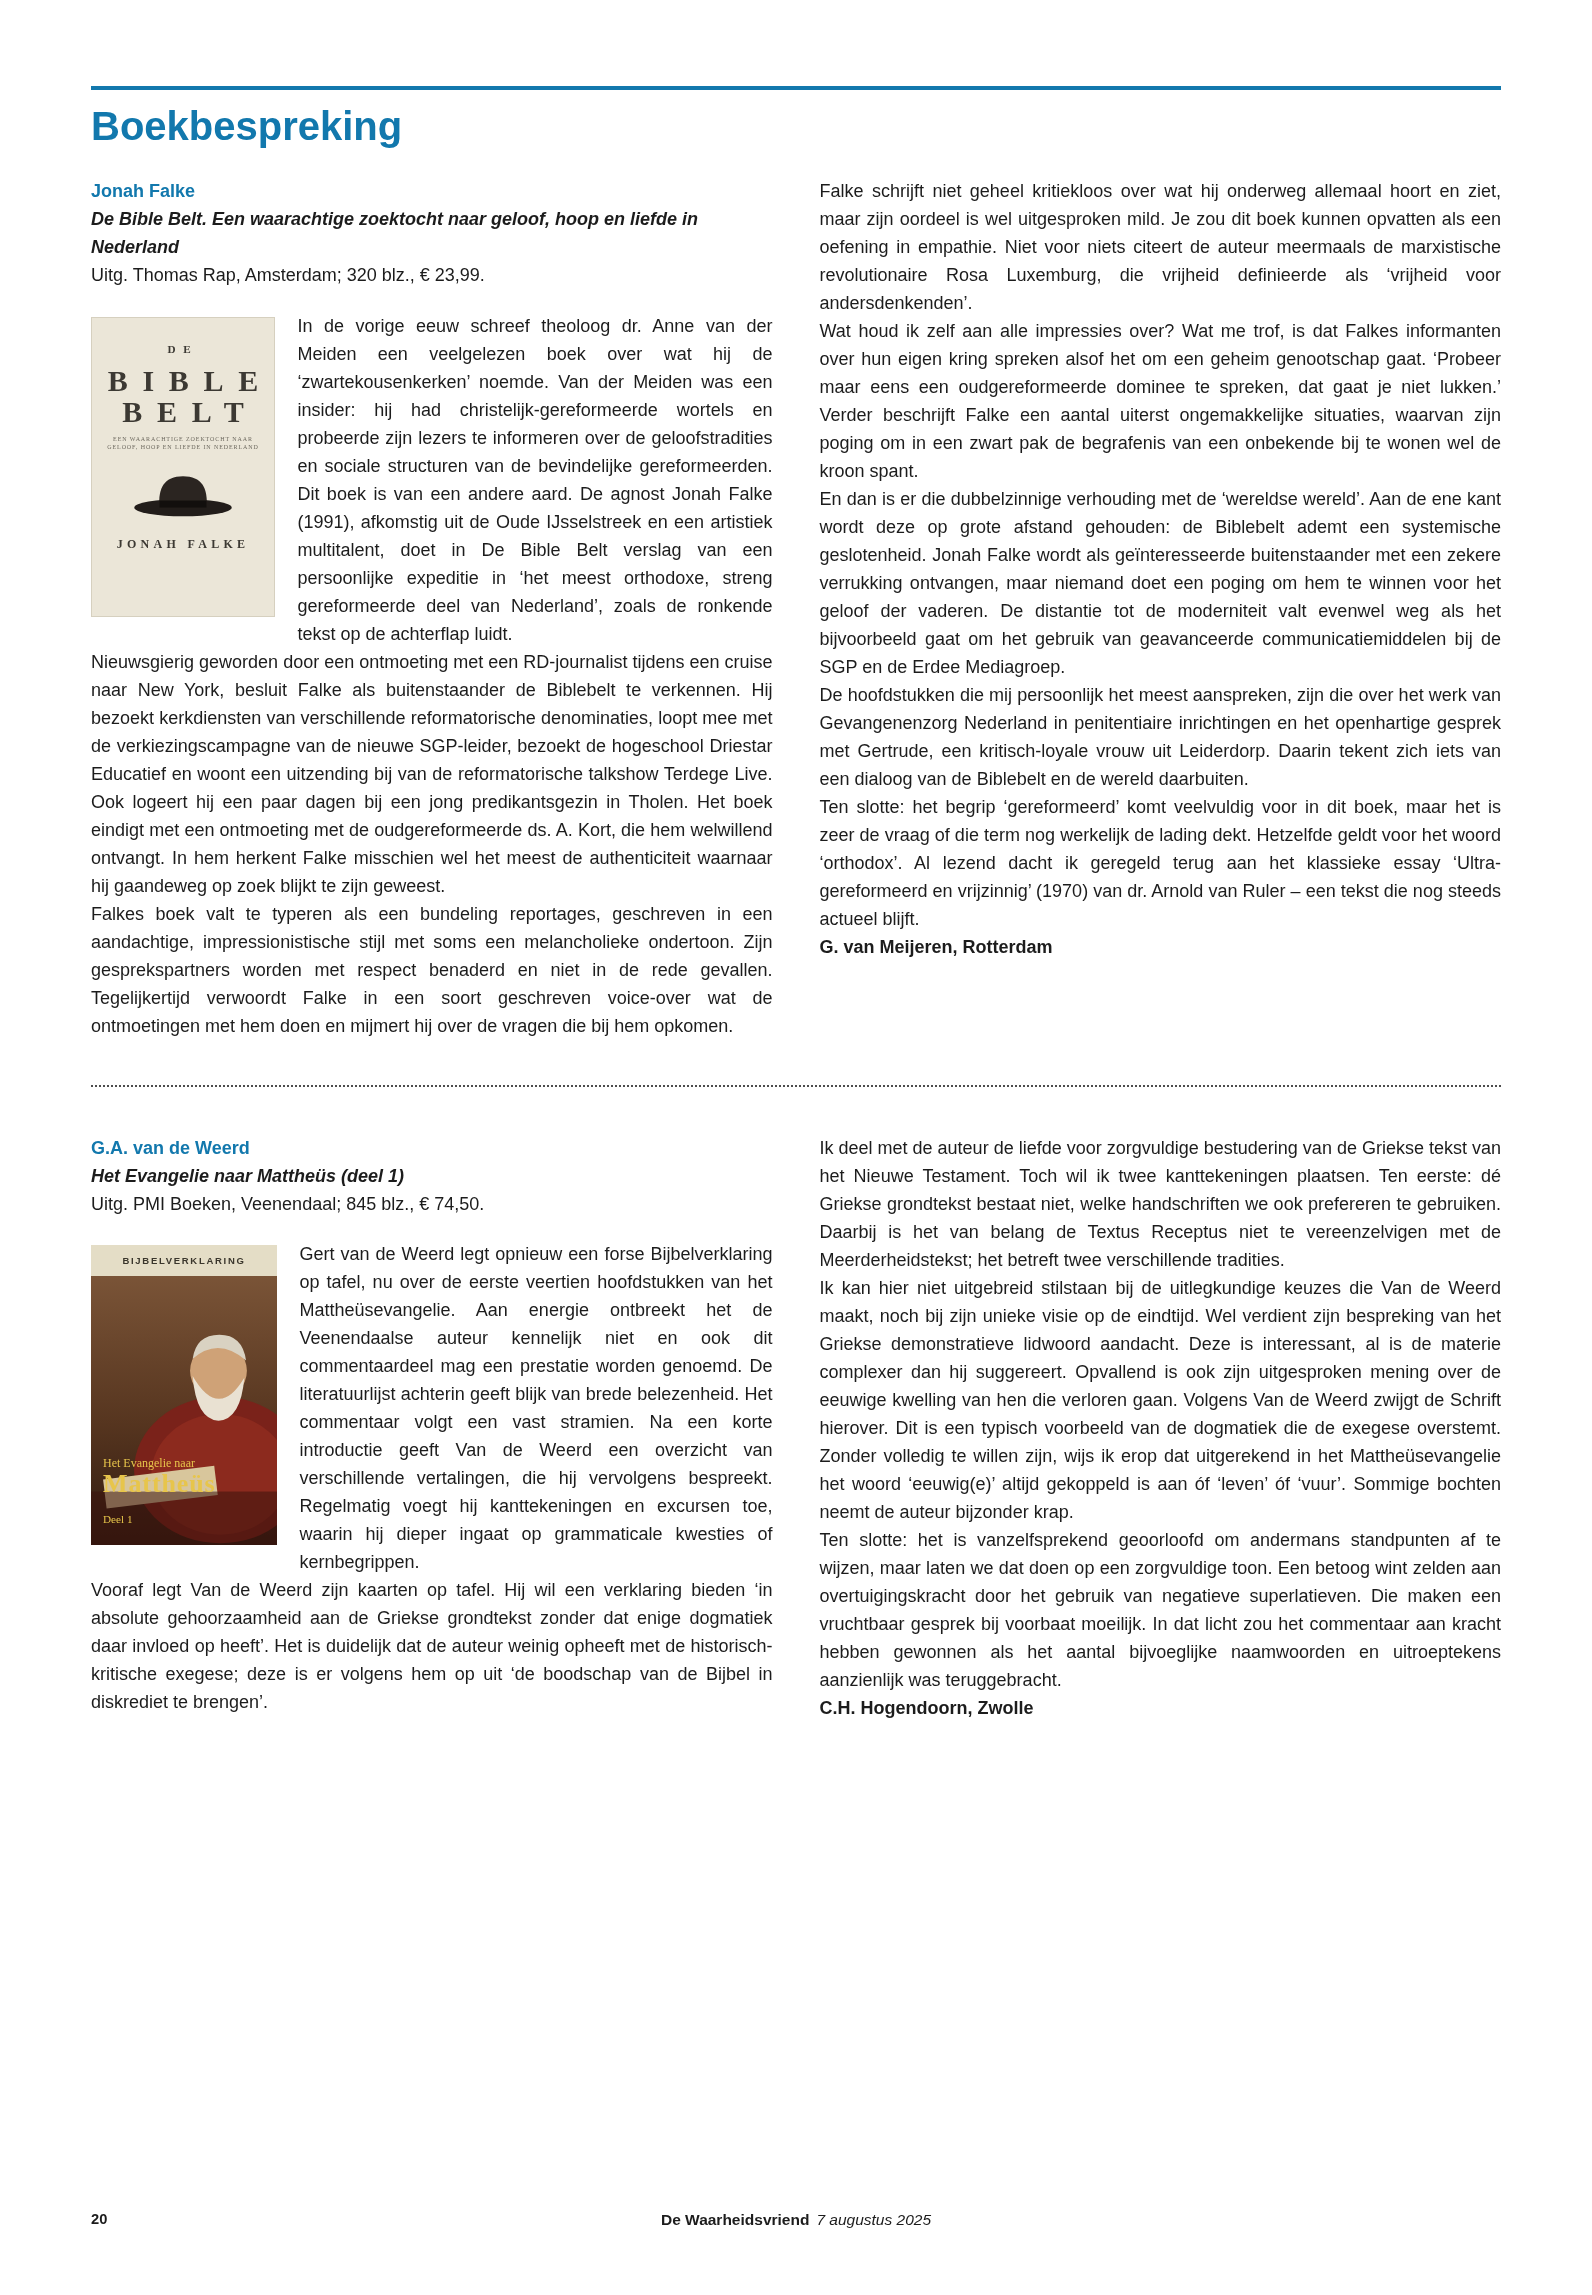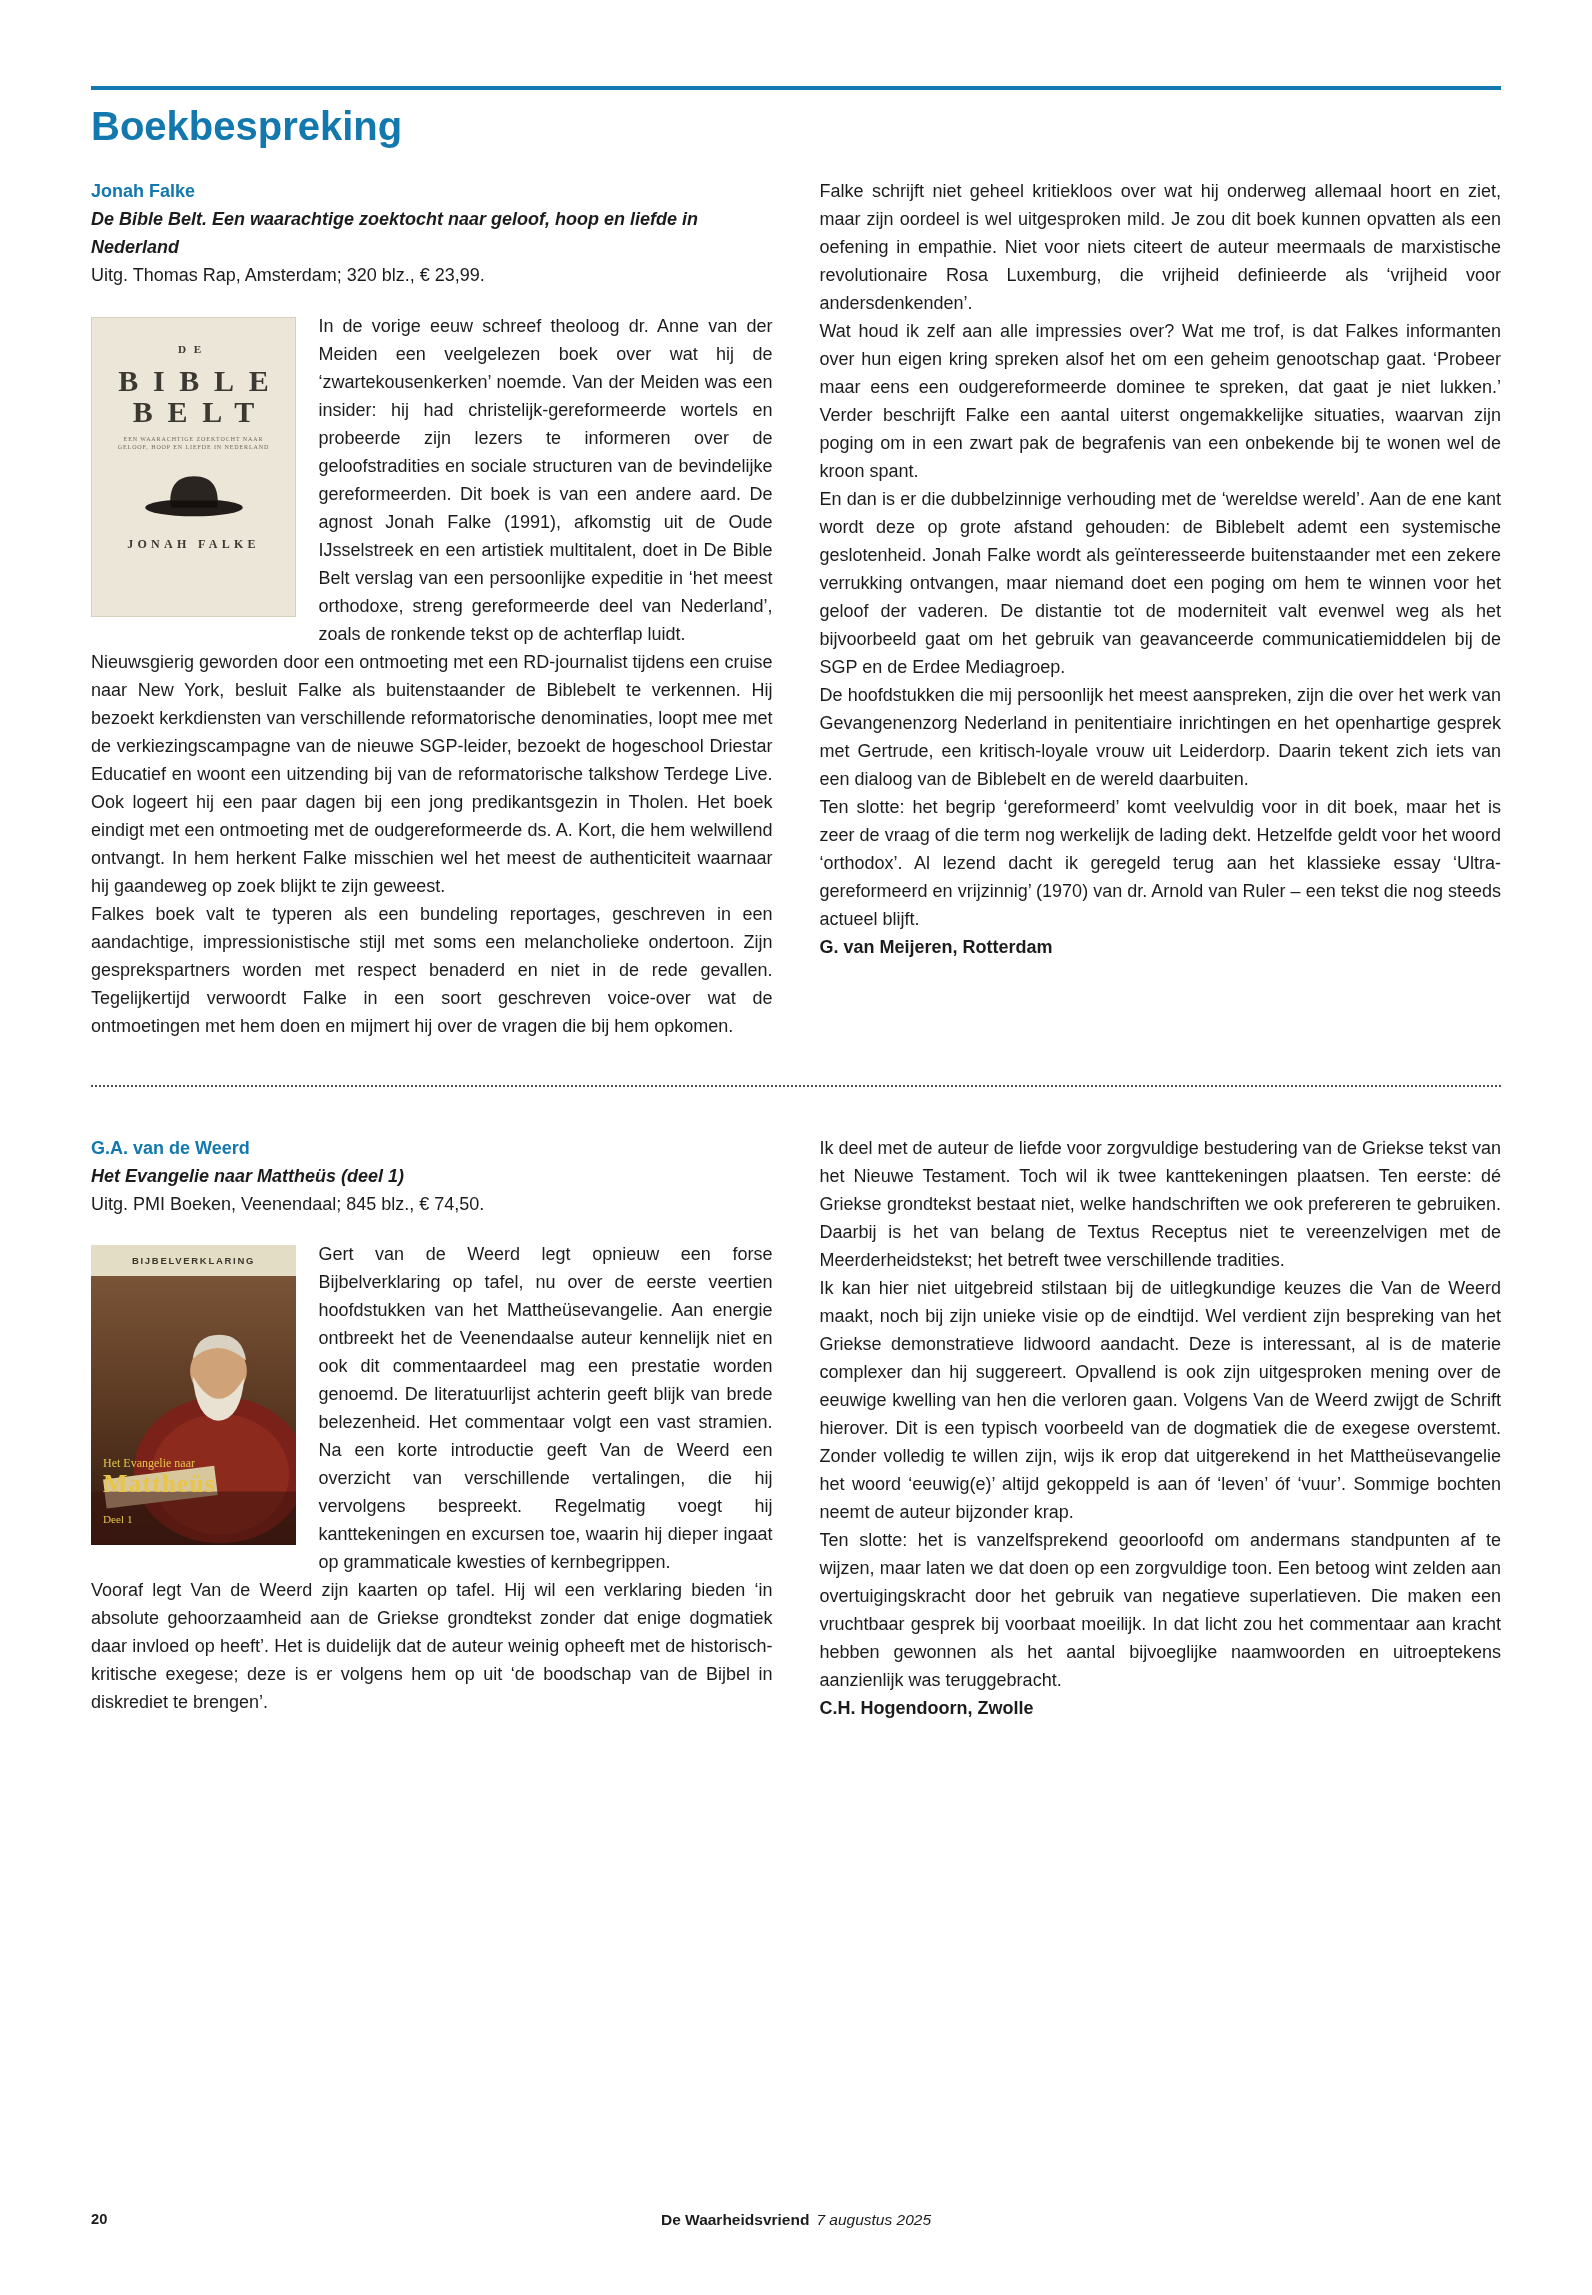--- a/index.html
+++ b/index.html
@@ -23,30 +23,30 @@
   .book-title{font-weight:700;font-style:italic;}
   .publisher{}
   .body-p{margin:0;text-align:justify;}
   .signature{margin:0;font-weight:700;text-align:left;}
   .divider{border-top:2.6px dotted #4d4d4d;margin:45px 0 47px 0;}
 
   
   .cover{float:left;margin:5.2px 22.4px 5.2px 0;box-sizing:border-box;position:relative;overflow:hidden;}
 
   
-  .cover1{width:205px;height:300px;background:#ebe6d8;border:0.9px solid #d6d0bf;text-align:center;
+  .cover1{width:184px;height:300px;background:#ebe6d8;border:0.9px solid #d6d0bf;text-align:center;
           font-family:"Liberation Serif", serif;color:#3c3933;}
   .cover1 .c1-de{margin-top:17.3px;font-size:11.2px;letter-spacing:7.8px;font-weight:700;}
   .cover1 .c1-big{font-size:30px;letter-spacing:14.7px;font-weight:700;margin-top:3.5px;text-indent:14.7px;}
   .cover1 .c1-sub{font-size:6px;letter-spacing:0.9px;color:#6e6a60;width:155px;margin:8.6px auto 0 auto;line-height:8.6px;}
   .cover1 .c1-hat{margin:14px auto 8.6px auto;display:block;}
   .cover1 .c1-author{font-size:12px;letter-spacing:4.3px;font-weight:700;margin-top:8.6px;}
 
   
-  .cover2{width:205px;height:300px;background:#3f2a1e;}
+  .cover2{width:186px;height:300px;background:#3f2a1e;}
   .cover2 .c2-band{height:31px;background:#e4ddc6;color:#3a362c;font-size:9.5px;letter-spacing:1.7px;
                    display:flex;align-items:center;justify-content:center;font-weight:700;}
   .cover2 svg{display:block;}
   .cover2 .c2-overlay{position:absolute;left:0;right:0;bottom:12px;padding:0 12px;color:#e7c54b;
                       font-family:"Liberation Serif", serif;}
   .cover2 .c2-series{font-size:12px;line-height:14px;}
   .cover2 .c2-title{font-size:26px;line-height:28px;font-weight:700;letter-spacing:0.9px;}
   .cover2 .c2-part{font-size:11.2px;margin-top:7px;}
 
   .footer{position:absolute;left:91px;right:91px;bottom:63px;height:21px;font-size:14.7px;margin-top:29px;}

